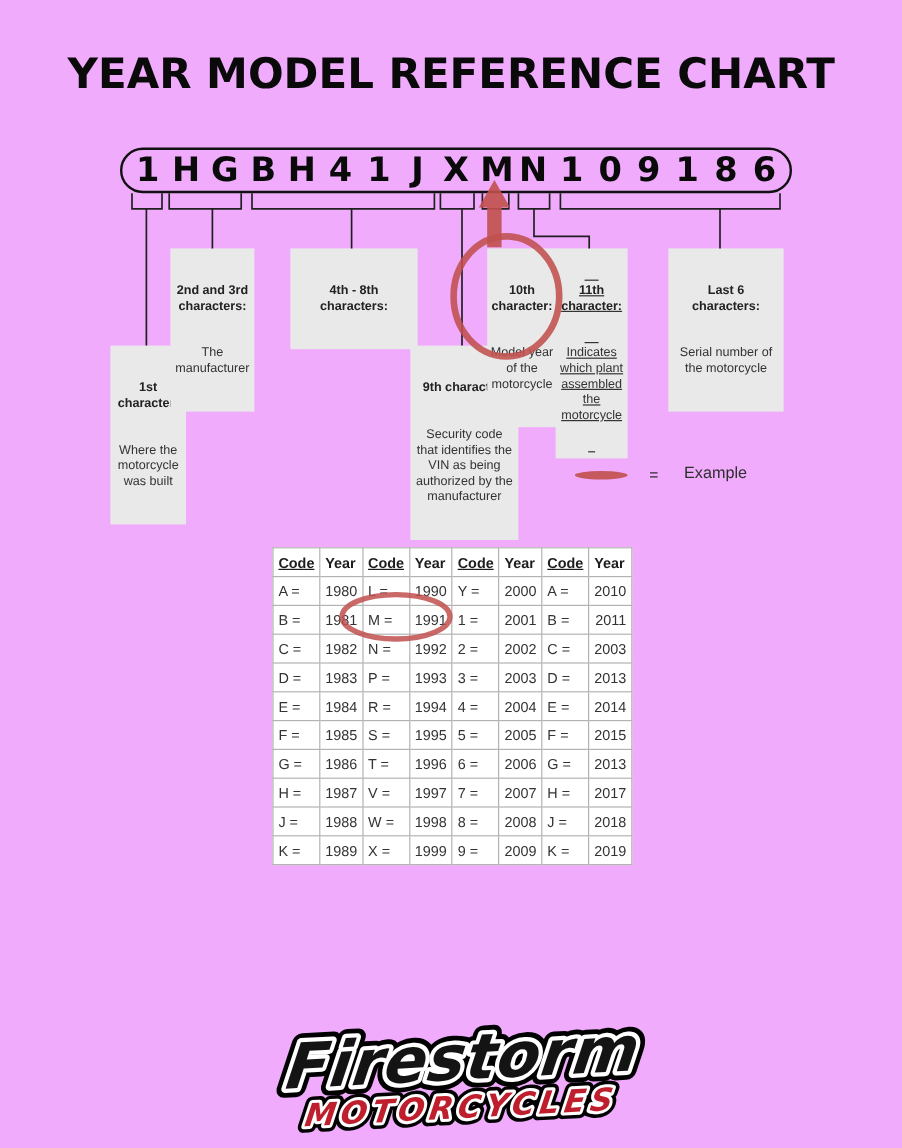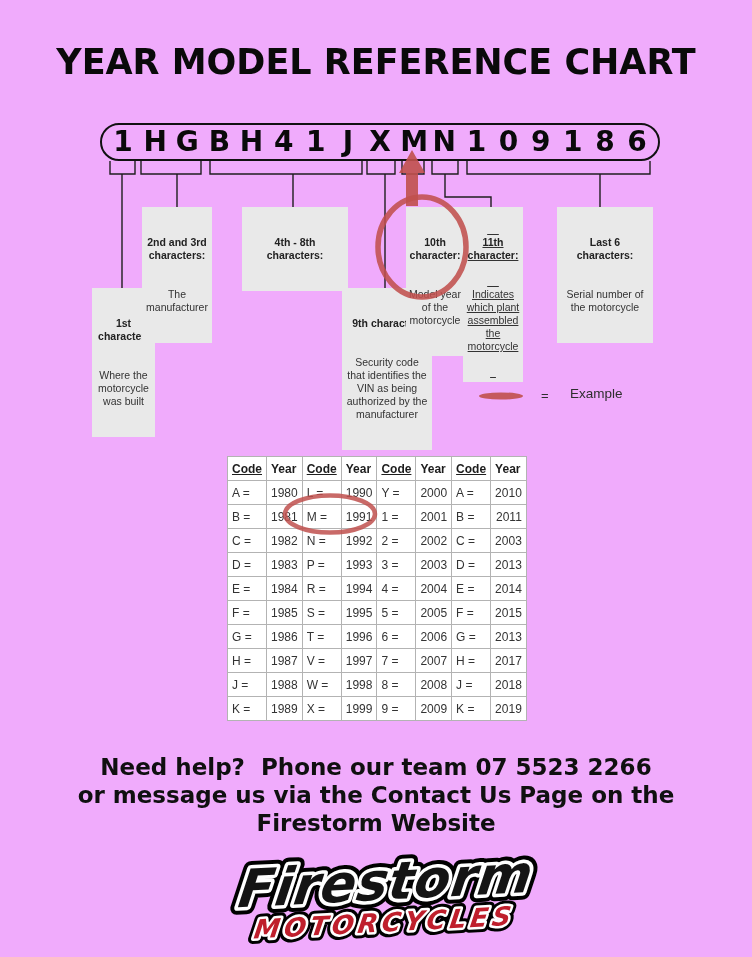--- a/index.html
+++ b/index.html
@@ -239,23 +239,20 @@
           <td class="col-code">X =</td>
           <td class="col-year">1999</td>
           <td class="col-code">9 =</td>
           <td class="col-year">2009</td>
           <td class="col-code">K =</td>
           <td class="col-year">2019</td>
         </tr>
       </tbody>
   </table>
 
-  <div class="help">Need help?  Phone our team 07 5523 2266
-or message us via the Contact Us Page on the
-Firestorm Website</div>
 
   <svg class="logo-svg" width="420" height="104" viewBox="0 0 420 104">
     <g transform="rotate(-3 210 52)">
       <g transform="skewX(-11)">
         <text class="logo-text" x="228" y="52" text-anchor="middle" font-size="52" letter-spacing="1" fill="#000" stroke="#000" stroke-width="15" stroke-linejoin="round" paint-order="stroke">Firestorm</text>
         <text class="logo-text" x="228" y="52" text-anchor="middle" font-size="52" letter-spacing="1" fill="#141414" stroke="#fff" stroke-width="7" stroke-linejoin="round" paint-order="stroke">Firestorm</text>
         <text class="logo-text" x="232" y="84" text-anchor="middle" font-size="26" letter-spacing="4" fill="#000" stroke="#000" stroke-width="11" stroke-linejoin="round" paint-order="stroke">MOTORCYCLES</text>
         <text class="logo-text" x="232" y="84" text-anchor="middle" font-size="26" letter-spacing="4" fill="#bf1f2c" stroke="#fff" stroke-width="5" stroke-linejoin="round" paint-order="stroke">MOTORCYCLES</text>
       </g>
     </g>

